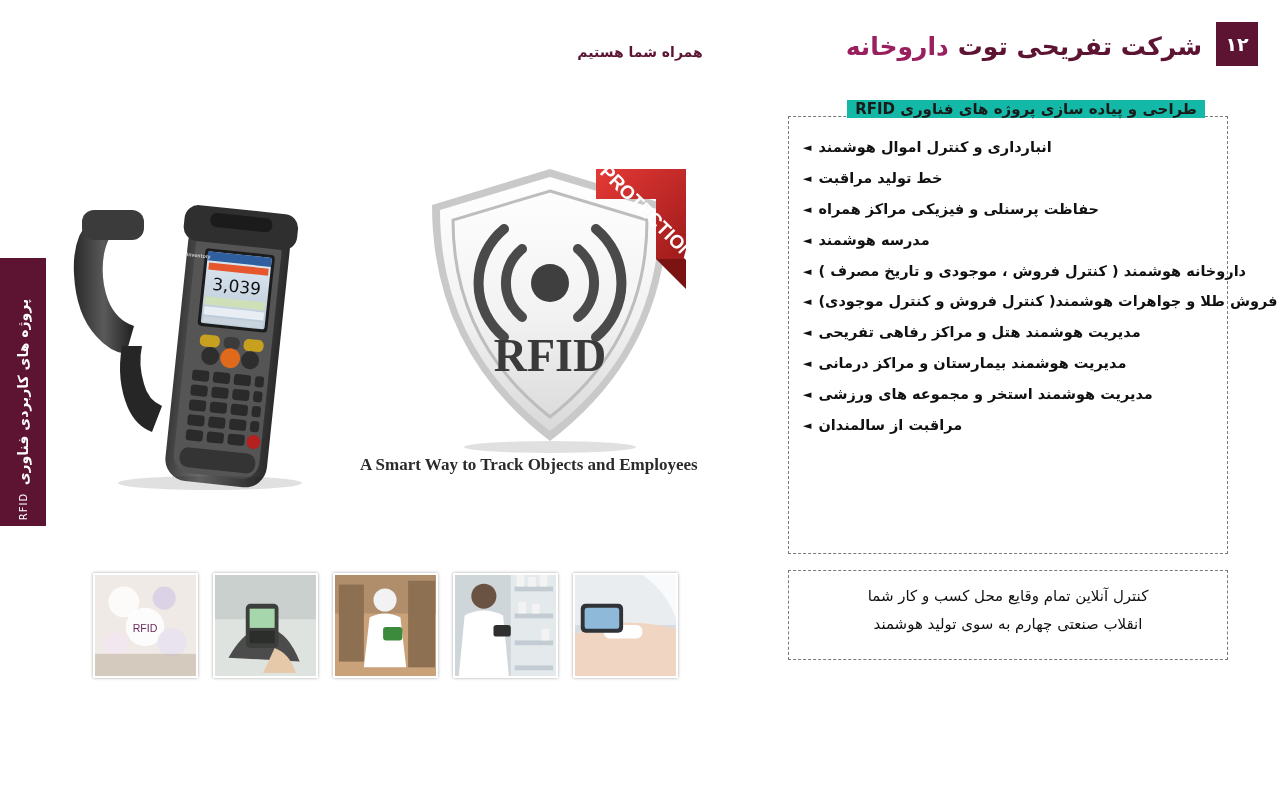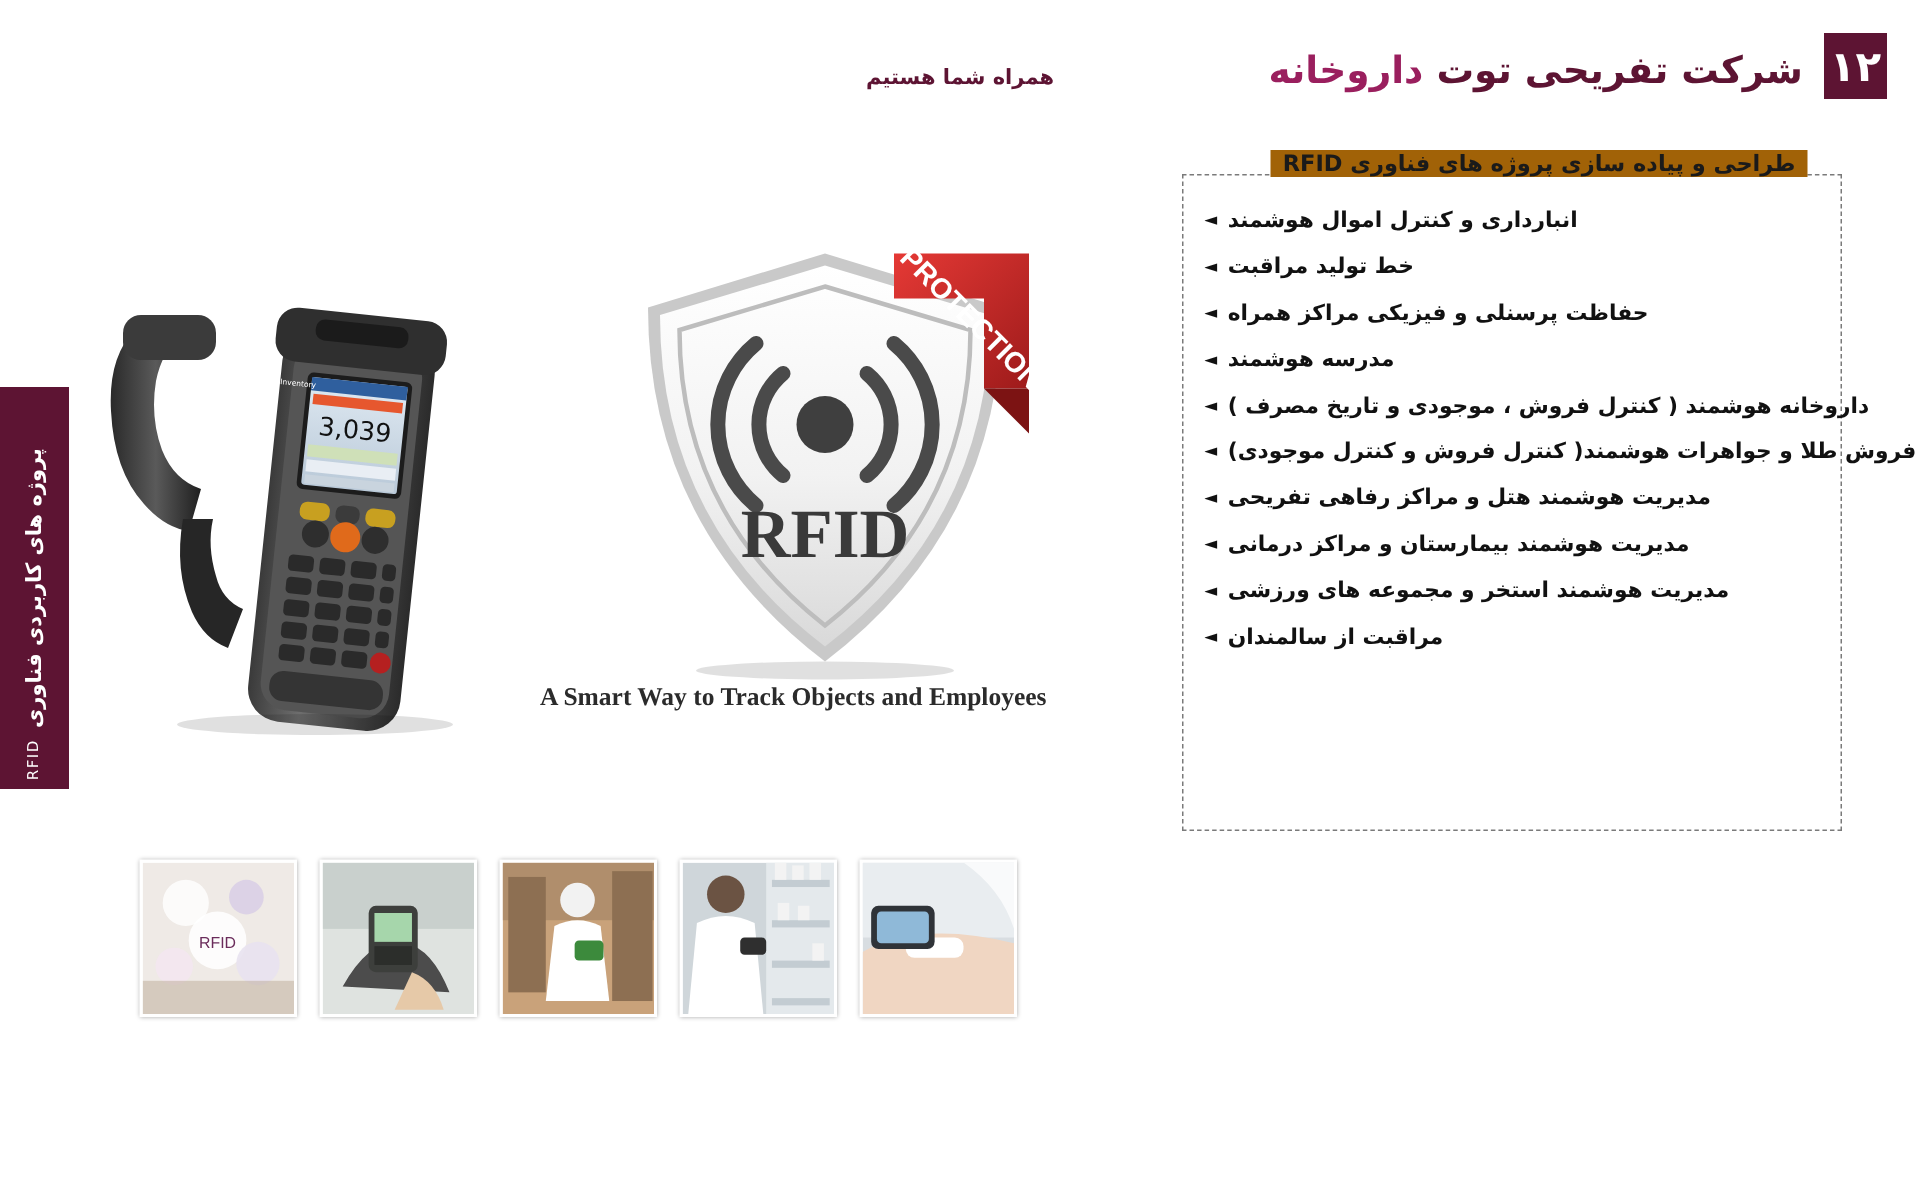--- a/index.html
+++ b/index.html
@@ -16,21 +16,21 @@
     background: #ffffff;
   }
 
   
   .page-badge {
     position: absolute;
     top: 22px; right: 22px;
     width: 42px; height: 44px;
     background: #5d1433;
     color: #ffffff;
-    font-size: 28px;
+    font-size: 19px;
     font-weight: bold;
     display: flex; align-items: center; justify-content: center;
     letter-spacing: 0px;
   }
   .company-title {
     position: absolute;
     top: 32px; right: 78px;
     font-size: 25px;
     font-weight: bold;
     color: #5d1433;
@@ -129,21 +129,21 @@
     right: 52px; top: 116px;
     width: 440px; height: 438px;
   }
   .panel-foot {
     right: 52px; top: 570px;
     width: 440px; height: 90px;
   }
   .panel-title {
     position: absolute;
     top: 100px; right: 75px;
-    background: #a16207;
+    background: #14b8a6;
     padding: 0 8px;
     font-size: 15px;
     font-weight: bold;
     color: #1a1a1a;
     direction: rtl;
     white-space: nowrap;
   }
   .bullet-list {
     list-style: none;
     margin: 0;
@@ -423,14 +423,20 @@
           <span class="btext">مدیریت هوشمند استخر و مجموعه های ورزشی</span>
         </li>
       <li>
           <span class="bullet-mark">◄</span>
           <span class="btext">مراقبت از سالمندان</span>
         </li>
     </ul>
   </div>
   <div class="panel-title">طراحی و پیاده سازی پروژه های فناوری RFID</div>
 
+  <div class="panel panel-foot">
+    <div class="foot-lines">
+      <div>کنترل آنلاین تمام وقایع محل کسب و کار شما</div>
+      <div>انقلاب صنعتی چهارم به سوی تولید هوشمند</div>
+    </div>
+  </div>
 
 </div>
 
 </body></html>

